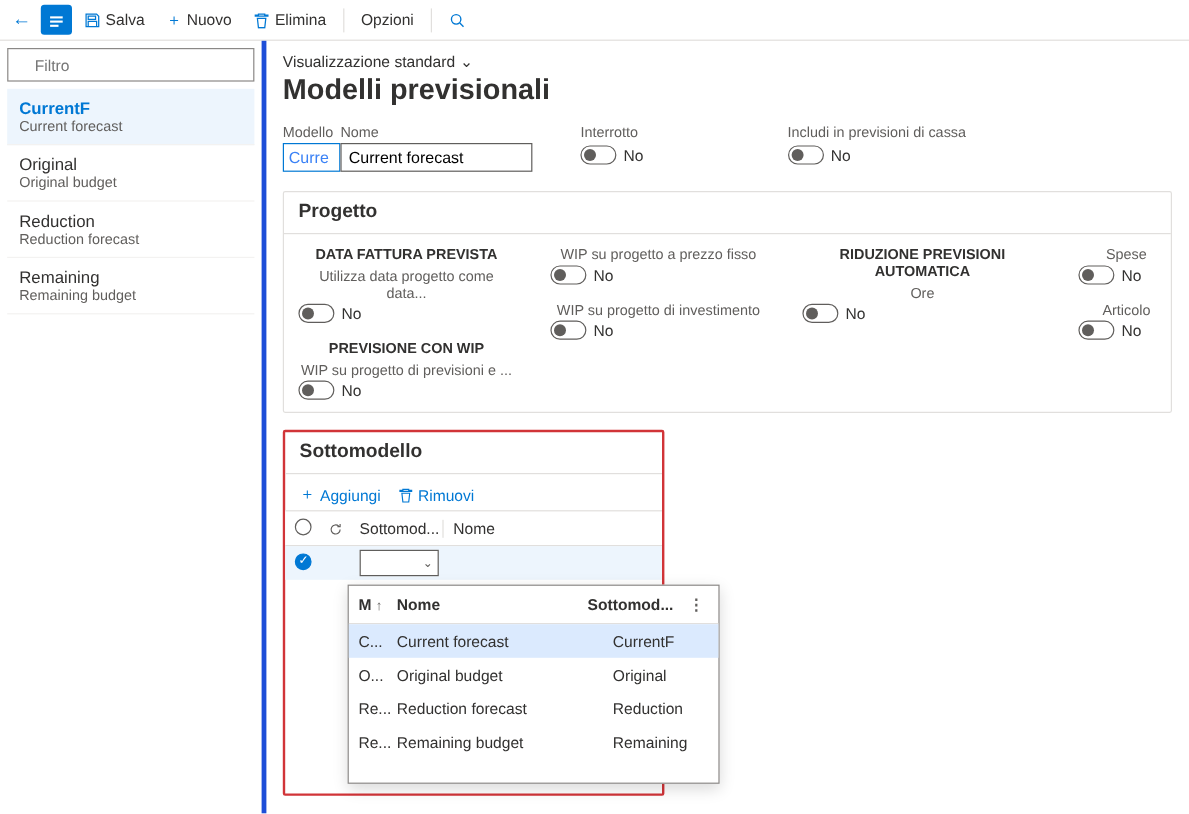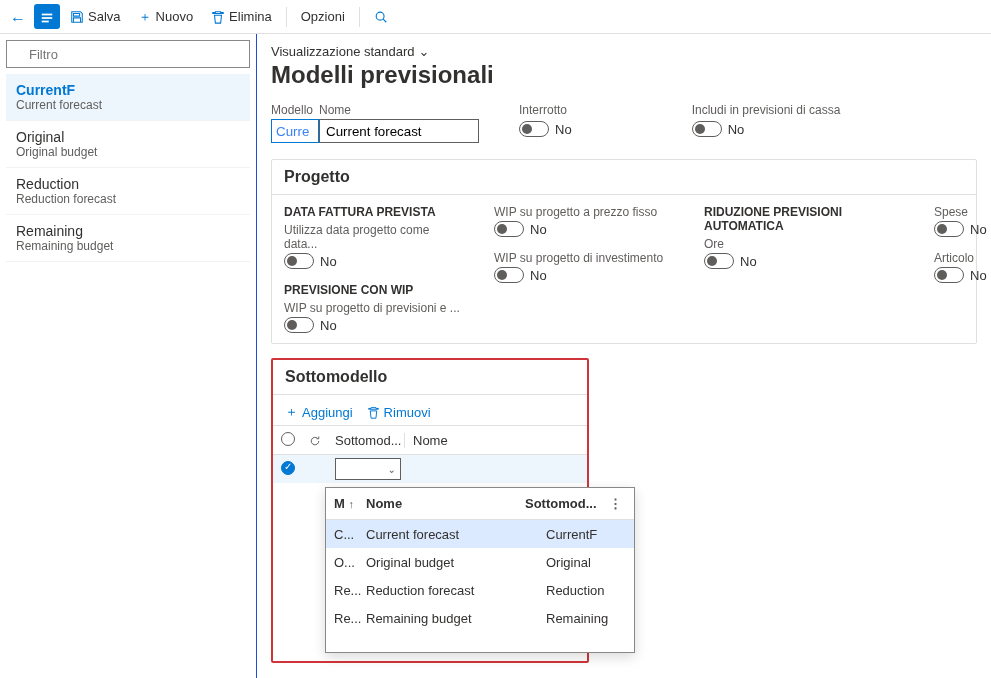--- a/index.html
+++ b/index.html
@@ -8,21 +8,21 @@
 
 .toolbar { height: 34px; display: flex; align-items: center; padding: 0 4px; border-bottom: 1px solid #e1dfdd; gap: 2px; }
 .toolbar .tb-btn { display: flex; align-items: center; gap: 4px; padding: 4px 8px; cursor: pointer; color: #323130; font-size: 13px; }
 .toolbar .tb-icon { color: #0078d4; }
 .toolbar .back-btn { padding: 4px 6px; color: #0078d4; font-size: 16px; }
 .toolbar .edit-square { background: #0078d4; color: #fff; padding: 4px 6px; border-radius: 3px; font-size: 14px; }
 .toolbar .sep { width: 1px; height: 20px; background: #e1dfdd; margin: 0 4px; }
 
 
 .main { display: flex; height: calc(100% - 34px); }
-.sidebar { width: 257px; border-right: 1px solid #1d4ed8; padding: 6px; }
+.sidebar { width: 222px; border-right: 4px solid #1d4ed8; padding: 6px; }
 .filter-box { width: 100%; height: 28px; border: 1px solid #8a8886; padding: 0 6px 0 22px; font-size: 13px; position: relative; }
 .filter-wrap { position: relative; margin-bottom: 6px; }
 .filter-wrap .search-ico { position: absolute; left: 6px; top: 50%; transform: translateY(-50%); color: #605e5c; }
 
 .side-item { padding: 8px 10px; cursor: pointer; border-bottom: 1px solid #f3f2f1; }
 .side-item.active { background: #edf5fd; }
 .side-item .title { font-size: 14px; color: #323130; }
 .side-item.active .title { color: #0078d4; font-weight: 600; }
 .side-item .sub { font-size: 12px; color: #605e5c; }
 
@@ -38,21 +38,21 @@
 .med-input { width: 160px; height: 24px; border: 1px solid #605e5c; padding: 0 6px; }
 .toggle-row { display: flex; align-items: center; gap: 6px; margin-top: 2px; }
 
 
 .toggle { width: 30px; height: 16px; border: 1px solid #605e5c; border-radius: 8px; position: relative; background: #fff; }
 .toggle::after { content: ""; width: 10px; height: 10px; border-radius: 50%; background: #605e5c; position: absolute; top: 2px; left: 2px; }
 
 
 .panel { border: 1px solid #e1dfdd; border-radius: 2px; margin-bottom: 14px; }
 .panel-header { padding: 8px 12px; font-weight: 600; font-size: 16px; border-bottom: 1px solid #e1dfdd; }
-.panel-body { padding: 10px 12px; }
+.panel-body { padding: 10px 12px; text-align: center; }
 
 .proj-cols { display: flex; gap: 30px; }
 .proj-col { min-width: 180px; }
 .proj-col h4 { font-size: 12px; font-weight: 600; margin-bottom: 4px; }
 .proj-col .sub-label { font-size: 12px; color: #605e5c; margin-bottom: 2px; }
 .proj-col .group-gap { margin-top: 14px; }
 
 
 .sotto-panel { border: 2px solid #d13438; }
 .sotto-toolbar { display: flex; gap: 14px; padding: 8px 12px 4px; }

